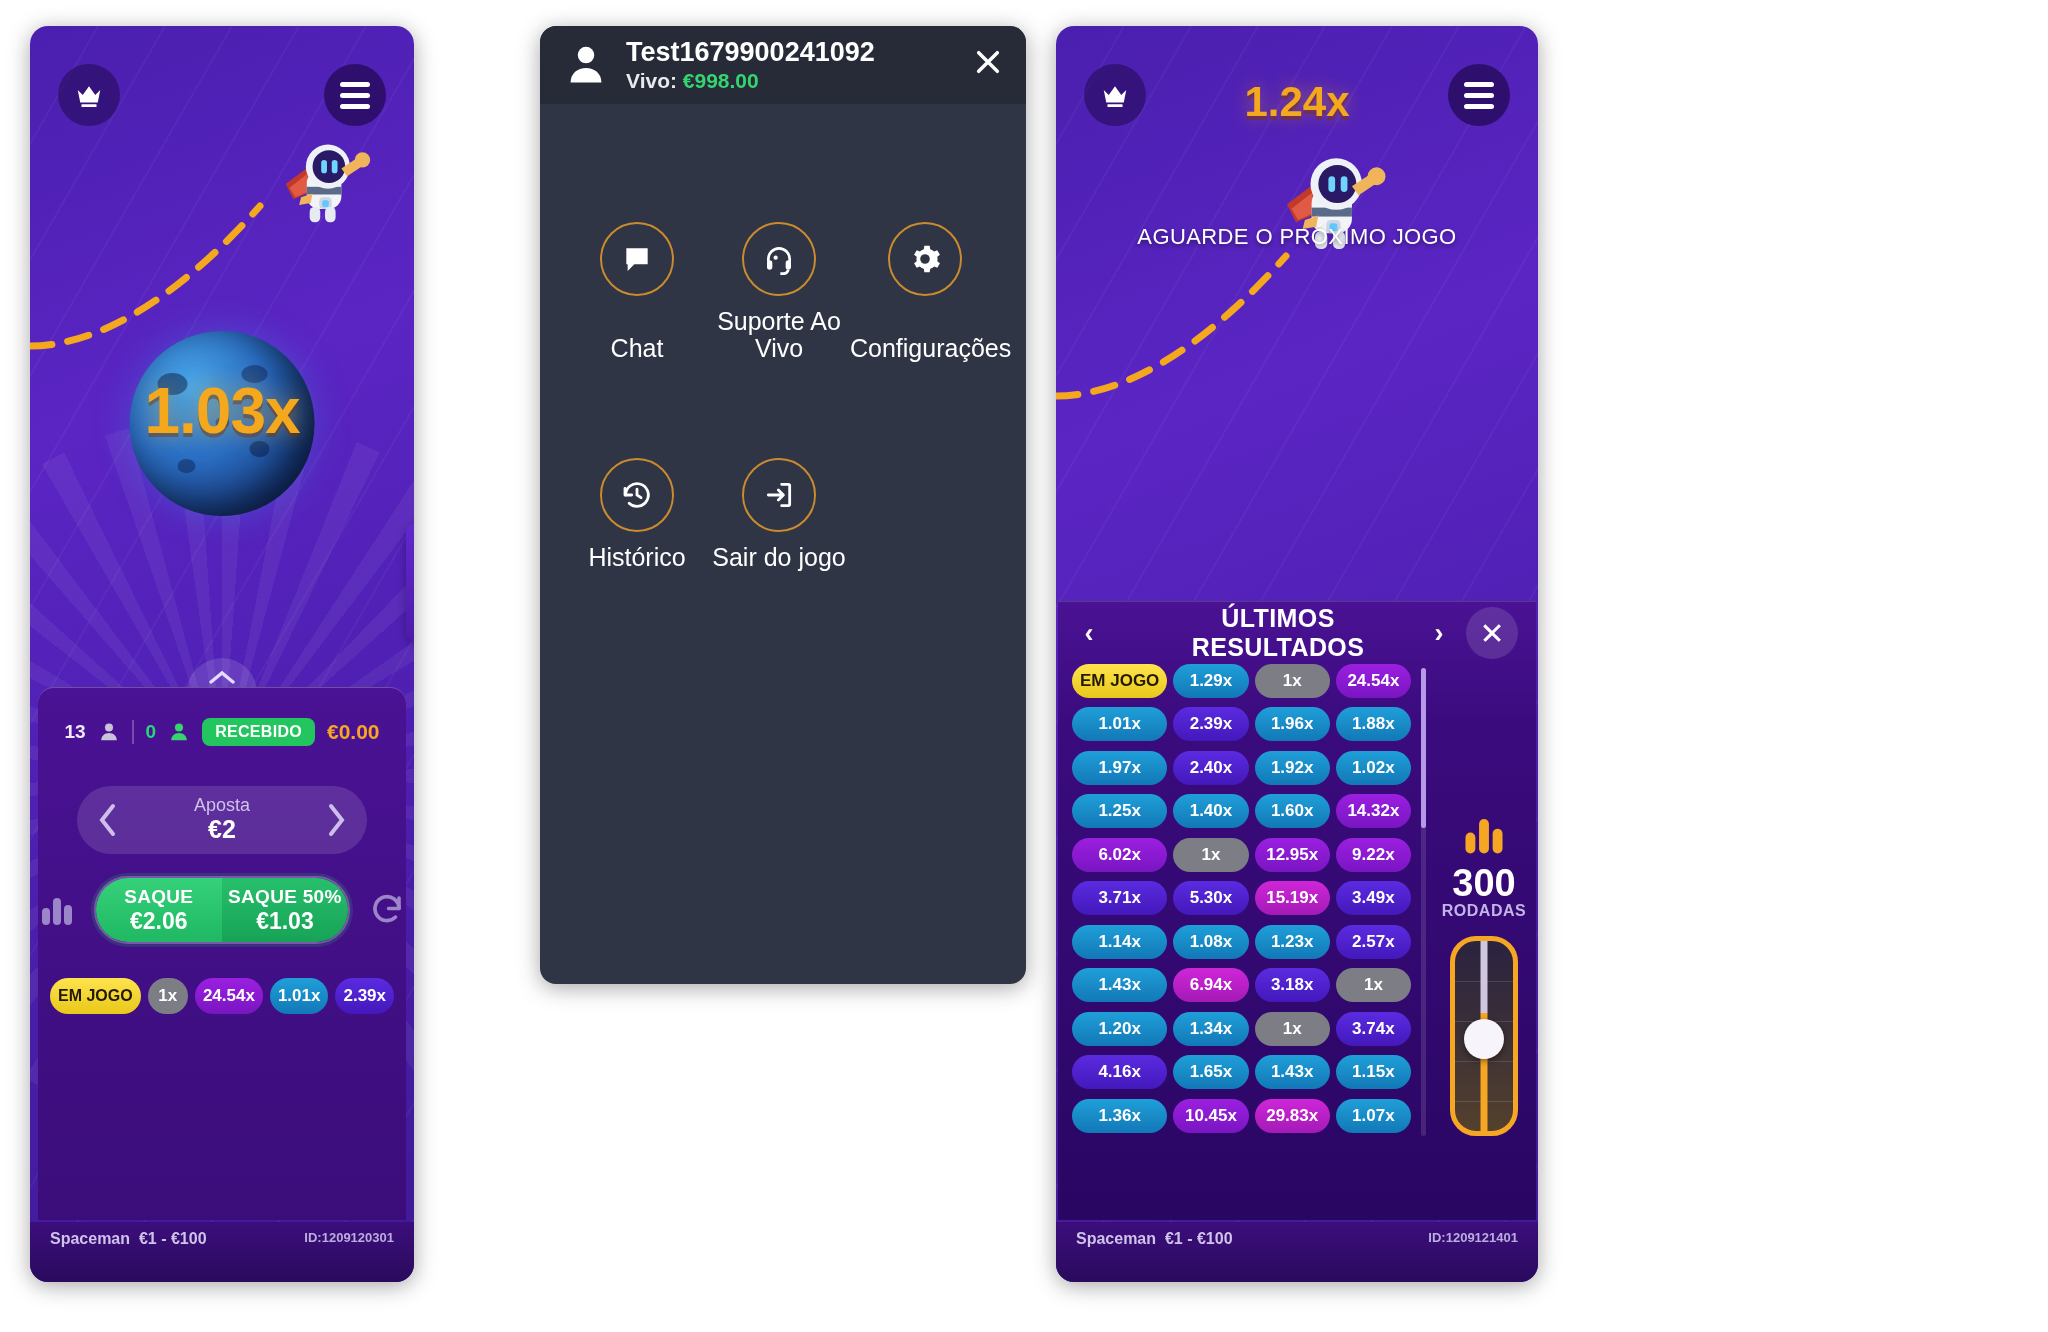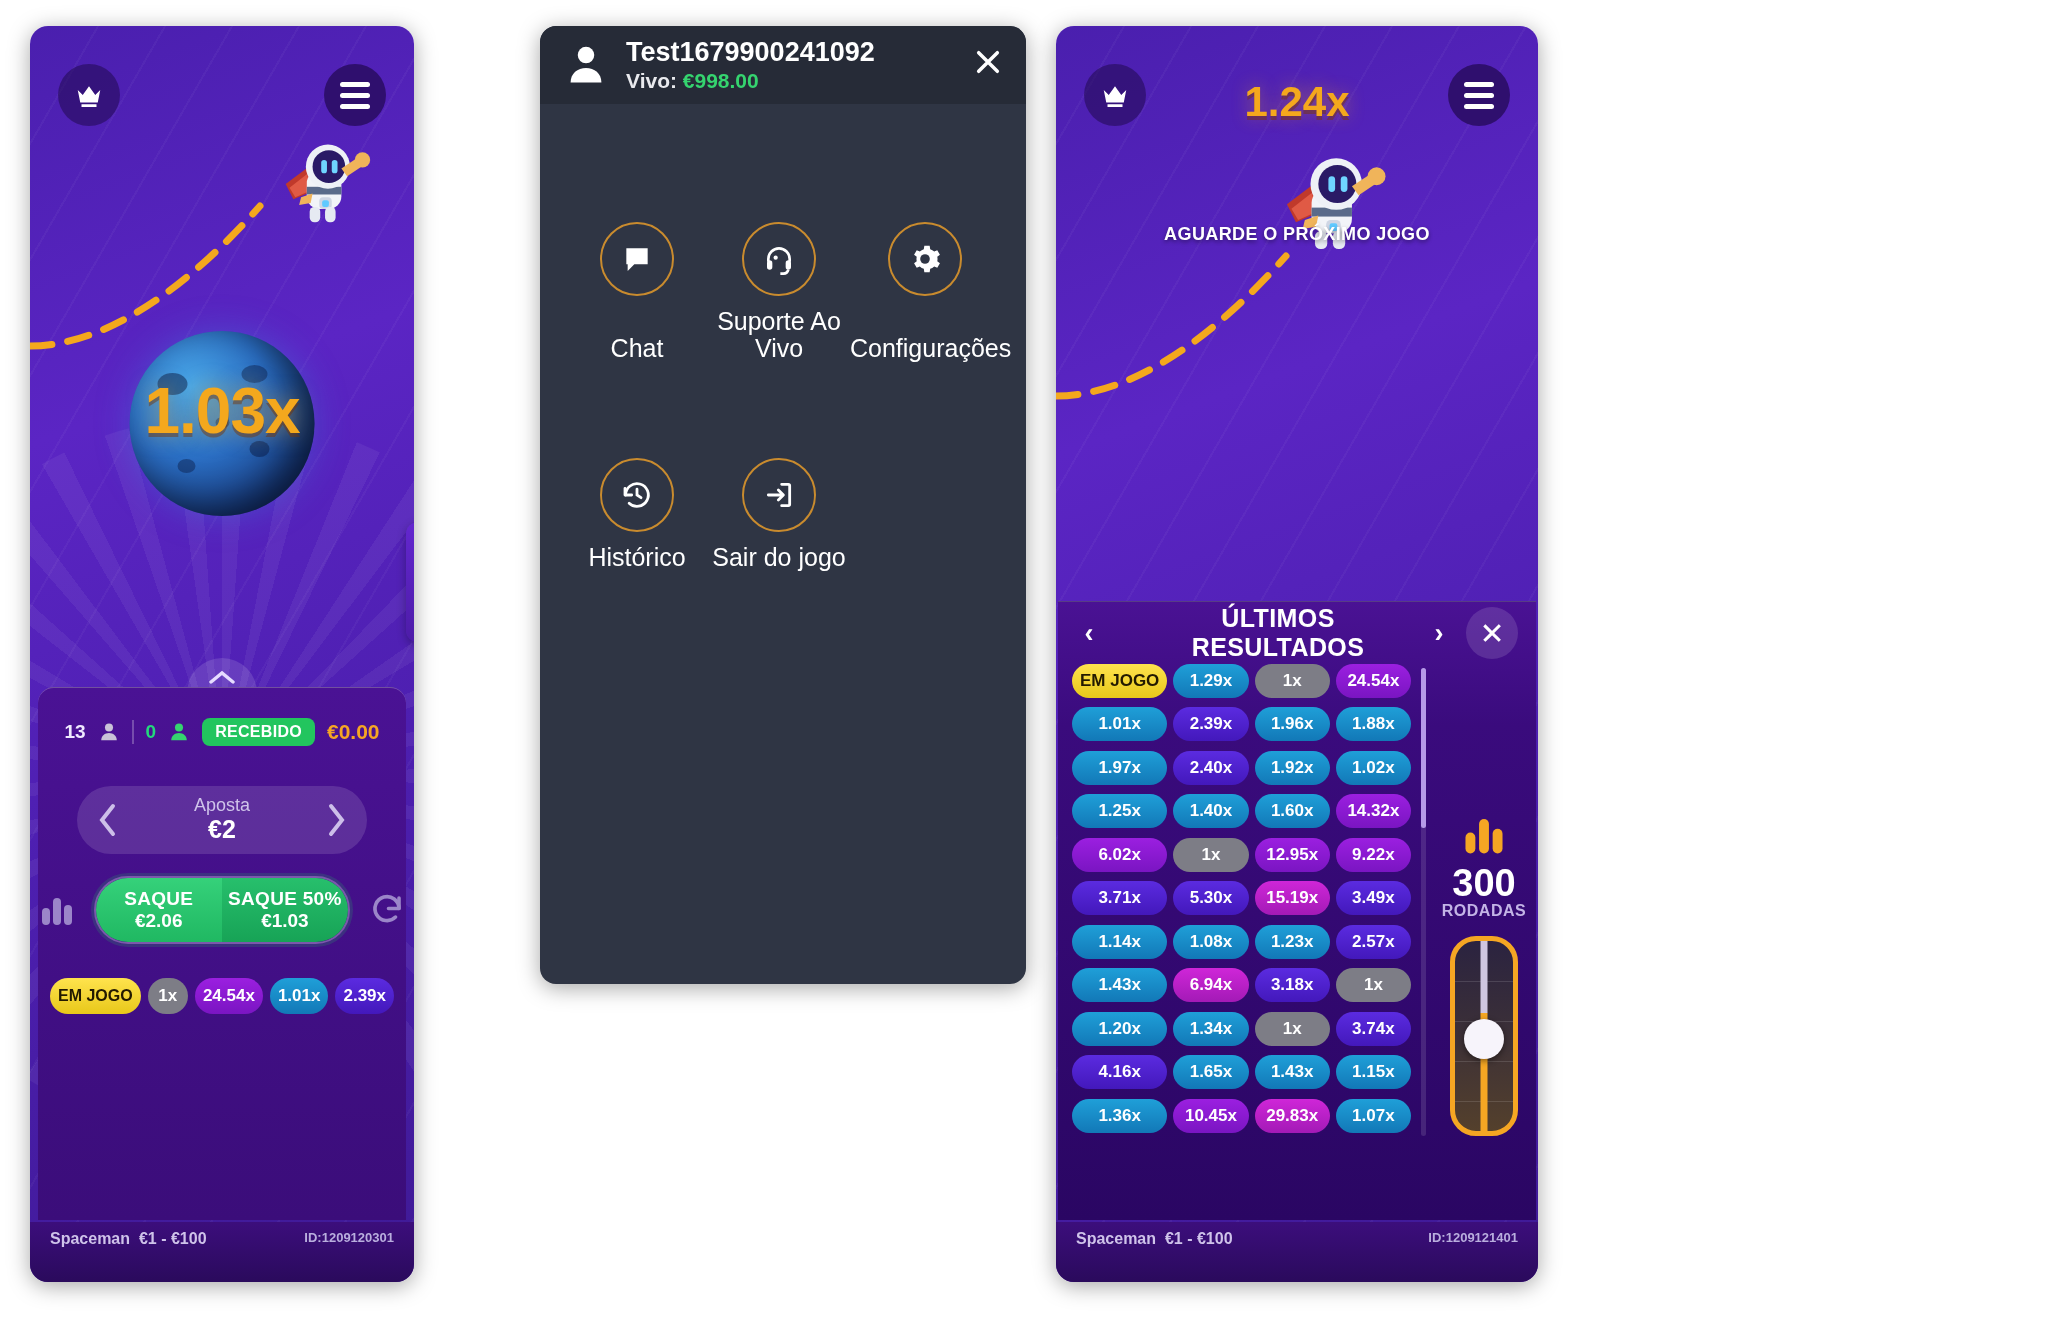--- a/index.html
+++ b/index.html
@@ -124,21 +124,21 @@
   .side-ic{ width:48px;height:48px; display:flex;align-items:center;justify-content:center; }
   .cash-btn{
     width:326px; height:68px; border-radius:40px; display:flex; overflow:hidden;
     border:2px solid rgba(255,255,255,.3);
     box-shadow:0 0 0 3px rgba(34,197,94,.18);
   }
   .cash-half{ flex:1; display:flex;flex-direction:column;align-items:center;justify-content:center; color:#fff; }
   .cash-half.a{ background:linear-gradient(180deg,#35d17a,#20b862); }
   .cash-half.b{ background:linear-gradient(180deg,#27bf6c,#17a356); }
   .cash-half .t{ font-size:19px; font-weight:700; letter-spacing:.3px; }
-  .cash-half .v{ font-size:19px; font-weight:700; }
+  .cash-half .v{ font-size:23px; font-weight:700; }
 
   .hist-strip{
     position:absolute; left:12px; right:12px; top:290px;
     display:flex; gap:7px;
   }
   .pill{
     height:36px; border-radius:18px; display:flex;align-items:center;justify-content:center;
     color:#fff; font-size:17px; font-weight:700; padding:0 8px; flex:1;
     white-space:nowrap;
   }
@@ -192,21 +192,21 @@
     box-shadow:0 4px 22px rgba(0,0,0,.35);
   }
   .mult-top{
     position:absolute; left:0; right:0; top:52px; text-align:center;
     font-size:42px; font-weight:700; color:#f4a81d;
     text-shadow:0 4px 0 rgba(120,50,0,.45), 0 0 18px rgba(244,168,29,.45);
   }
   #sm3{ left:222px; top:120px; width:112px; height:112px; }
   .wait-txt{
     position:absolute; left:0; right:0; top:198px; text-align:center;
-    color:#fff; font-size:18px; font-weight:700; letter-spacing:.4px;
+    color:#fff; font-size:22px; font-weight:400; letter-spacing:.4px;
     text-shadow:0 2px 4px rgba(0,0,0,.45);
   }
 
   .results-sheet{
     position:absolute; left:2px; right:2px; top:575px; bottom:62px;
     background:linear-gradient(180deg,#4a1294 0%, #3a0b7d 20%, #2a0663 100%);
     border-top:1px solid rgba(255,255,255,.22);
   }
   .res-head{
     height:62px; display:flex; align-items:center; padding:0 18px; gap:14px;

